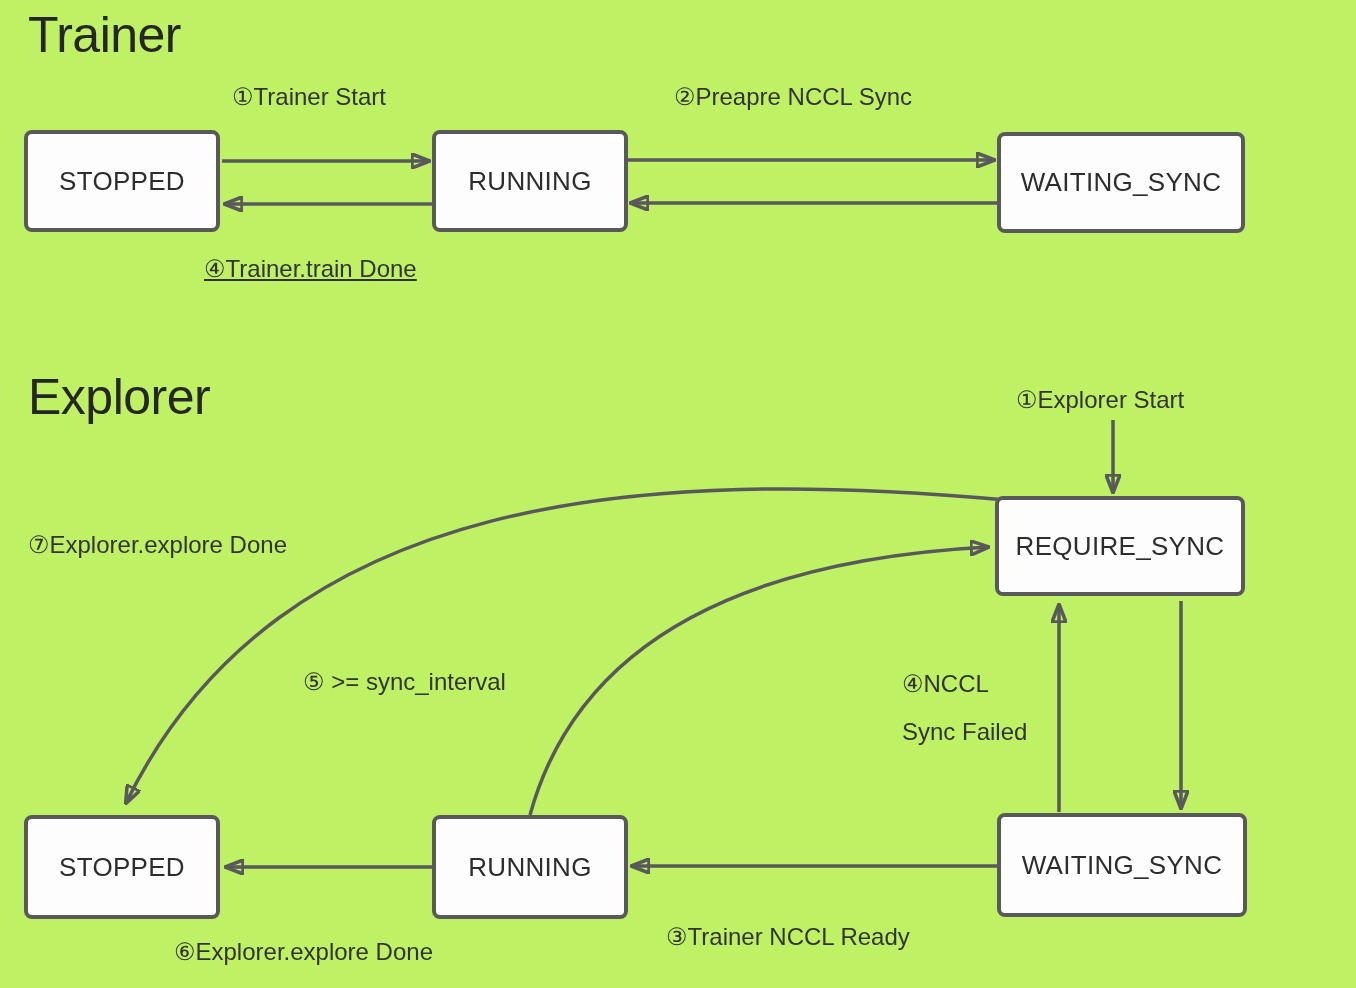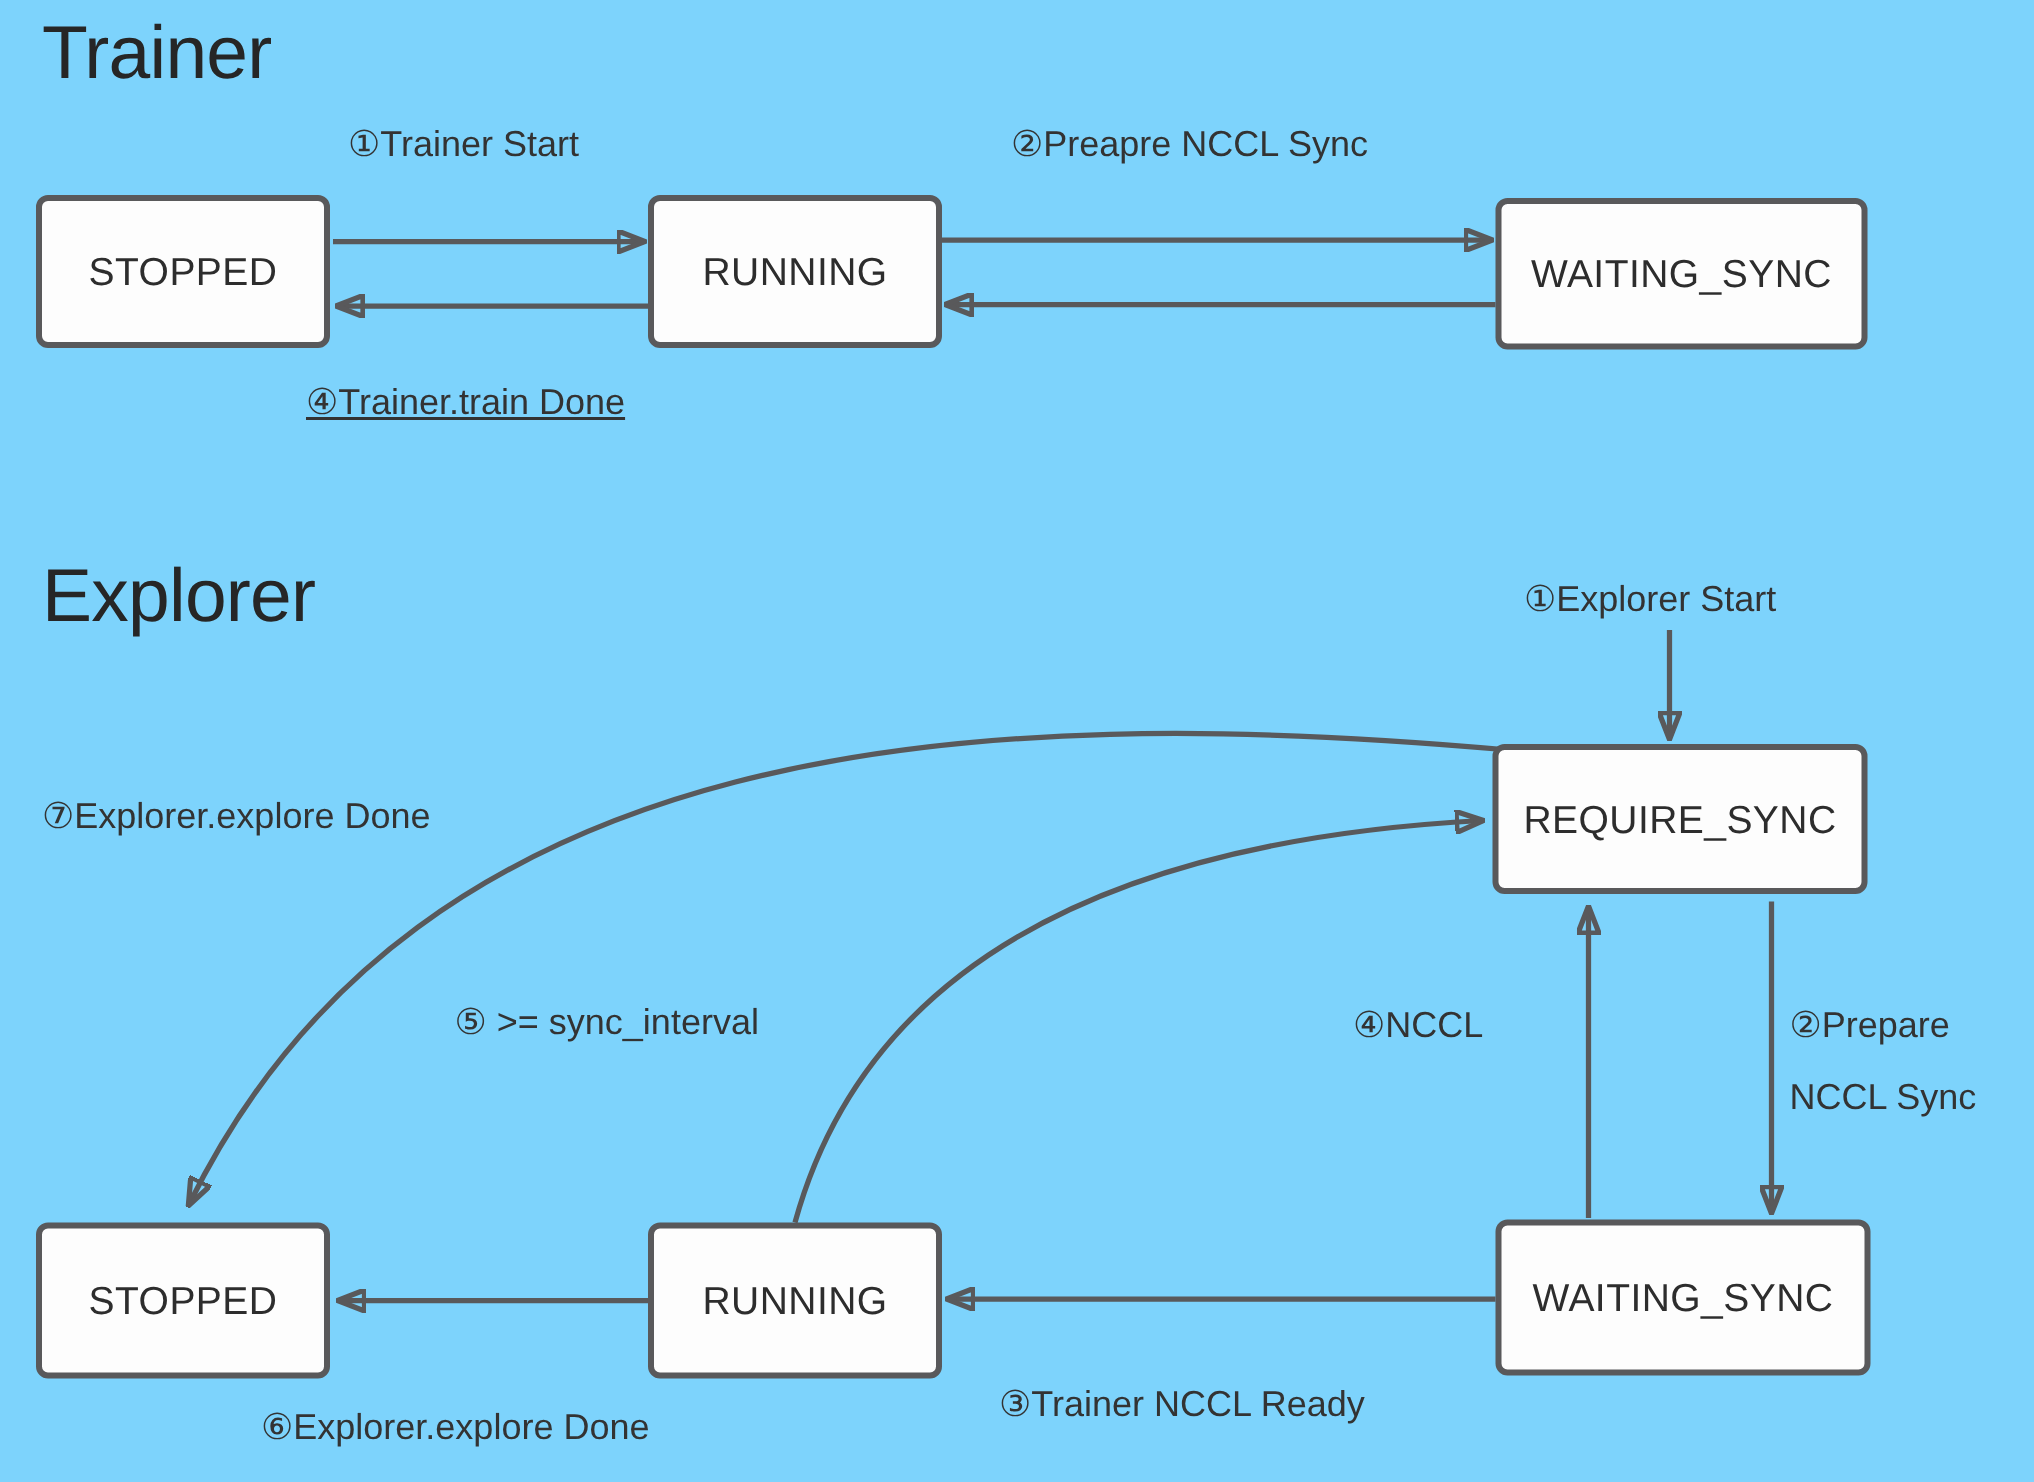--- a/index.html
+++ b/index.html
@@ -4,21 +4,21 @@
 <style>
   html, body {
     margin: 0;
     padding: 0;
     background: #ffffff;
   }
   .canvas {
     position: relative;
     width: 1356px;
     height: 988px;
-    background: #7dd3fc;
+    background: #bef264;
     font-family: "Liberation Sans", sans-serif;
     color: #303030;
     overflow: hidden;
   }
   .edges-svg {
     position: absolute;
     left: 0;
     top: 0;
     width: 1356px;
     height: 988px;
@@ -115,21 +115,18 @@
   </div>
   <div class="state-box" style="left:997px; top:813px; width:250px; height:104px;">
     <span>WAITING_SYNC</span>
   </div>
 
   <div class="edge-label" style="left:1016px; top:386px;">①Explorer Start</div>
   <div class="edge-label" style="left:28px; top:531px;">⑦Explorer.explore Done</div>
   <div class="edge-label" style="left:303px; top:668px;">⑤ &gt;= sync_interval</div>
   <div class="edge-label two-line" style="left:902px; top:660px;">
     <div>④NCCL</div>
-  </div>
-  <div class="edge-label two-line" style="left:1193px; top:660px;">
-    <div>②Prepare</div>
-    <div>NCCL Sync</div>
+    <div>Sync Failed</div>
   </div>
   <div class="edge-label" style="left:666px; top:923px;">③Trainer NCCL Ready</div>
   <div class="edge-label" style="left:174px; top:938px;">⑥Explorer.explore Done</div>
 
 </div>
 
 </body></html>

